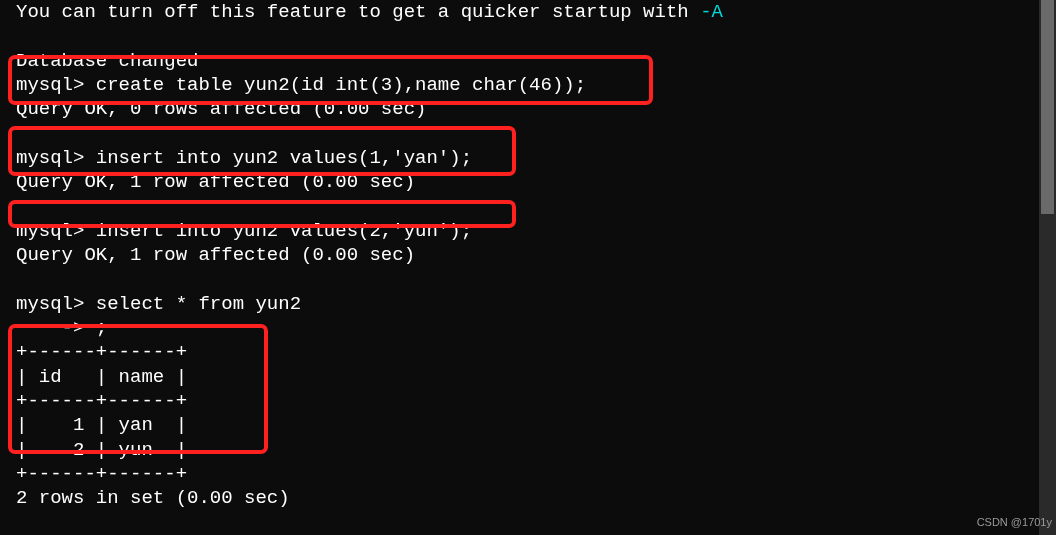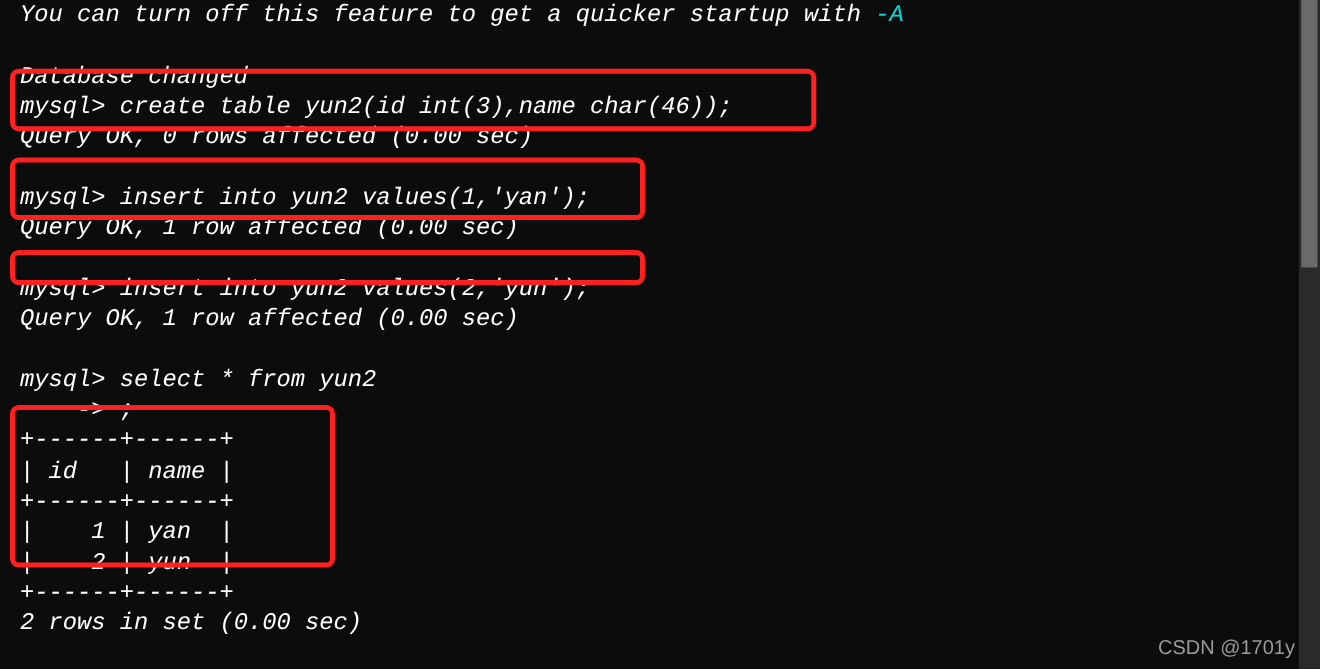--- a/index.html
+++ b/index.html
@@ -20,21 +20,20 @@
       padding: 0;
     }
     .terminal {
       position: absolute;
       top: 0;
       left: 16px;
       white-space: pre;
     }
     .line {
       white-space: pre;
-      font-style: italic;
     }
     .cyan {
       color: #00d7d7;
     }
     .highlight-box {
       position: absolute;
       border: 4px solid #ff2020;
       border-radius: 7px;
       pointer-events: none;
     }
@@ -49,23 +48,23 @@
     .scrollbar-thumb {
       position: absolute;
       right: 2px;
       top: 0;
       width: 13px;
       height: 40%;
       background: #6a6a6a;
     }
     .watermark {
       position: absolute;
-      right: 20px;
+      right: 4px;
       bottom: 6px;
-      font-size: 16px;
+      font-size: 11px;
       color: #9a9a9a;
       font-family: Arial, sans-serif;
     }
   </style>
 </head>
 <body>
 
 <div class="terminal" id="terminal-lines"><div class="line"><span>You can turn off this feature to get a quicker startup with </span><span class="cyan">-A</span></div><div class="line">&nbsp;</div><div class="line"><span>Database changed</span></div><div class="line"><span>mysql&gt; create table yun2(id int(3),name char(46));</span></div><div class="line"><span>Query OK, 0 rows affected (0.00 sec)</span></div><div class="line">&nbsp;</div><div class="line"><span>mysql&gt; insert into yun2 values(1,'yan');</span></div><div class="line"><span>Query OK, 1 row affected (0.00 sec)</span></div><div class="line">&nbsp;</div><div class="line"><span>mysql&gt; insert into yun2 values(2,'yun');</span></div><div class="line"><span>Query OK, 1 row affected (0.00 sec)</span></div><div class="line">&nbsp;</div><div class="line"><span>mysql&gt; select * from yun2</span></div><div class="line"><span>    -&gt; ;</span></div><div class="line"><span>+------+------+</span></div><div class="line"><span>| id   | name |</span></div><div class="line"><span>+------+------+</span></div><div class="line"><span>|    1 | yan  |</span></div><div class="line"><span>|    2 | yun  |</span></div><div class="line"><span>+------+------+</span></div><div class="line"><span>2 rows in set (0.00 sec)</span></div><div class="line">&nbsp;</div><div class="line"></div></div>
 
 <div id="highlight-container">

